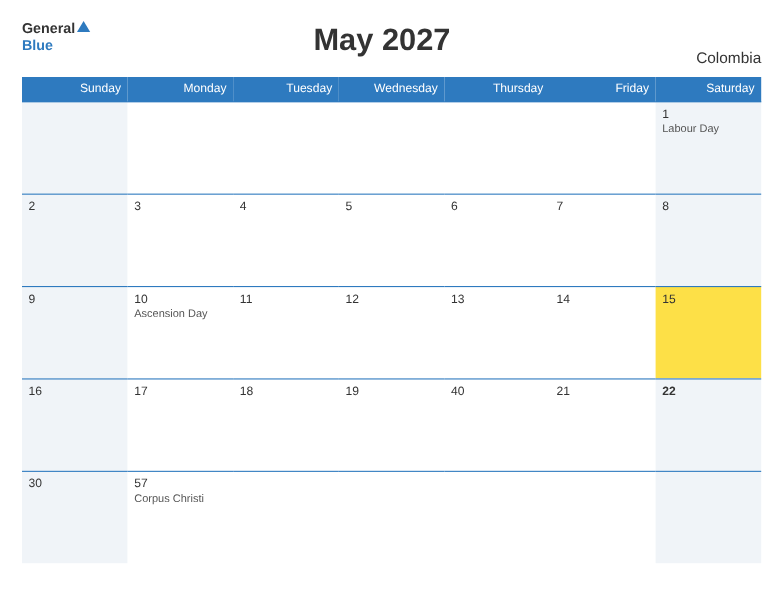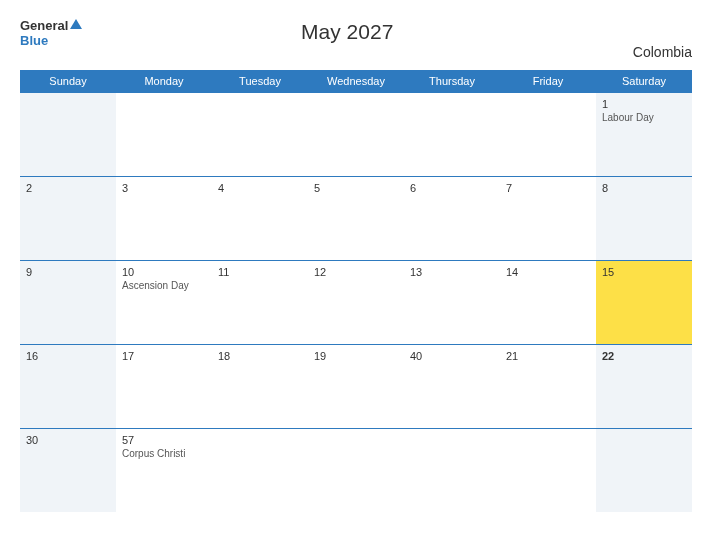--- a/index.html
+++ b/index.html
@@ -35,23 +35,23 @@
       height: 0;
       border-left: 6px solid transparent;
       border-right: 6px solid transparent;
       border-bottom: 10px solid #2e7abf;
       margin-left: 2px;
       vertical-align: middle;
       position: relative;
       top: -2px;
     }
     .month-title {
-      font-size: 21px;
-      color: #333;
-      font-weight: normal;
+      font-size: 28px;
+      color: #333;
+      font-weight: bold;
       text-align: center;
       flex: 1;
       padding-top: 2px;
     }
     .country {
       font-size: 14px;
       color: #333;
       text-align: right;
       min-width: 80px;
       padding-top: 6px;
@@ -64,21 +64,21 @@
       flex: 1;
     }
     .calendar thead tr {
       background-color: #2e7abf;
     }
     .calendar thead th {
       color: #fff;
       font-size: 11px;
       font-weight: normal;
       padding: 5px 6px;
-      text-align: center;
+      text-align: right;
       border: none;
     }
     .calendar tbody tr {
       border-top: 1.5px solid #2e7abf;
     }
     .calendar tbody td {
       vertical-align: top;
       padding: 5px 6px 8px 6px;
       font-size: 11px;
       color: #333;

